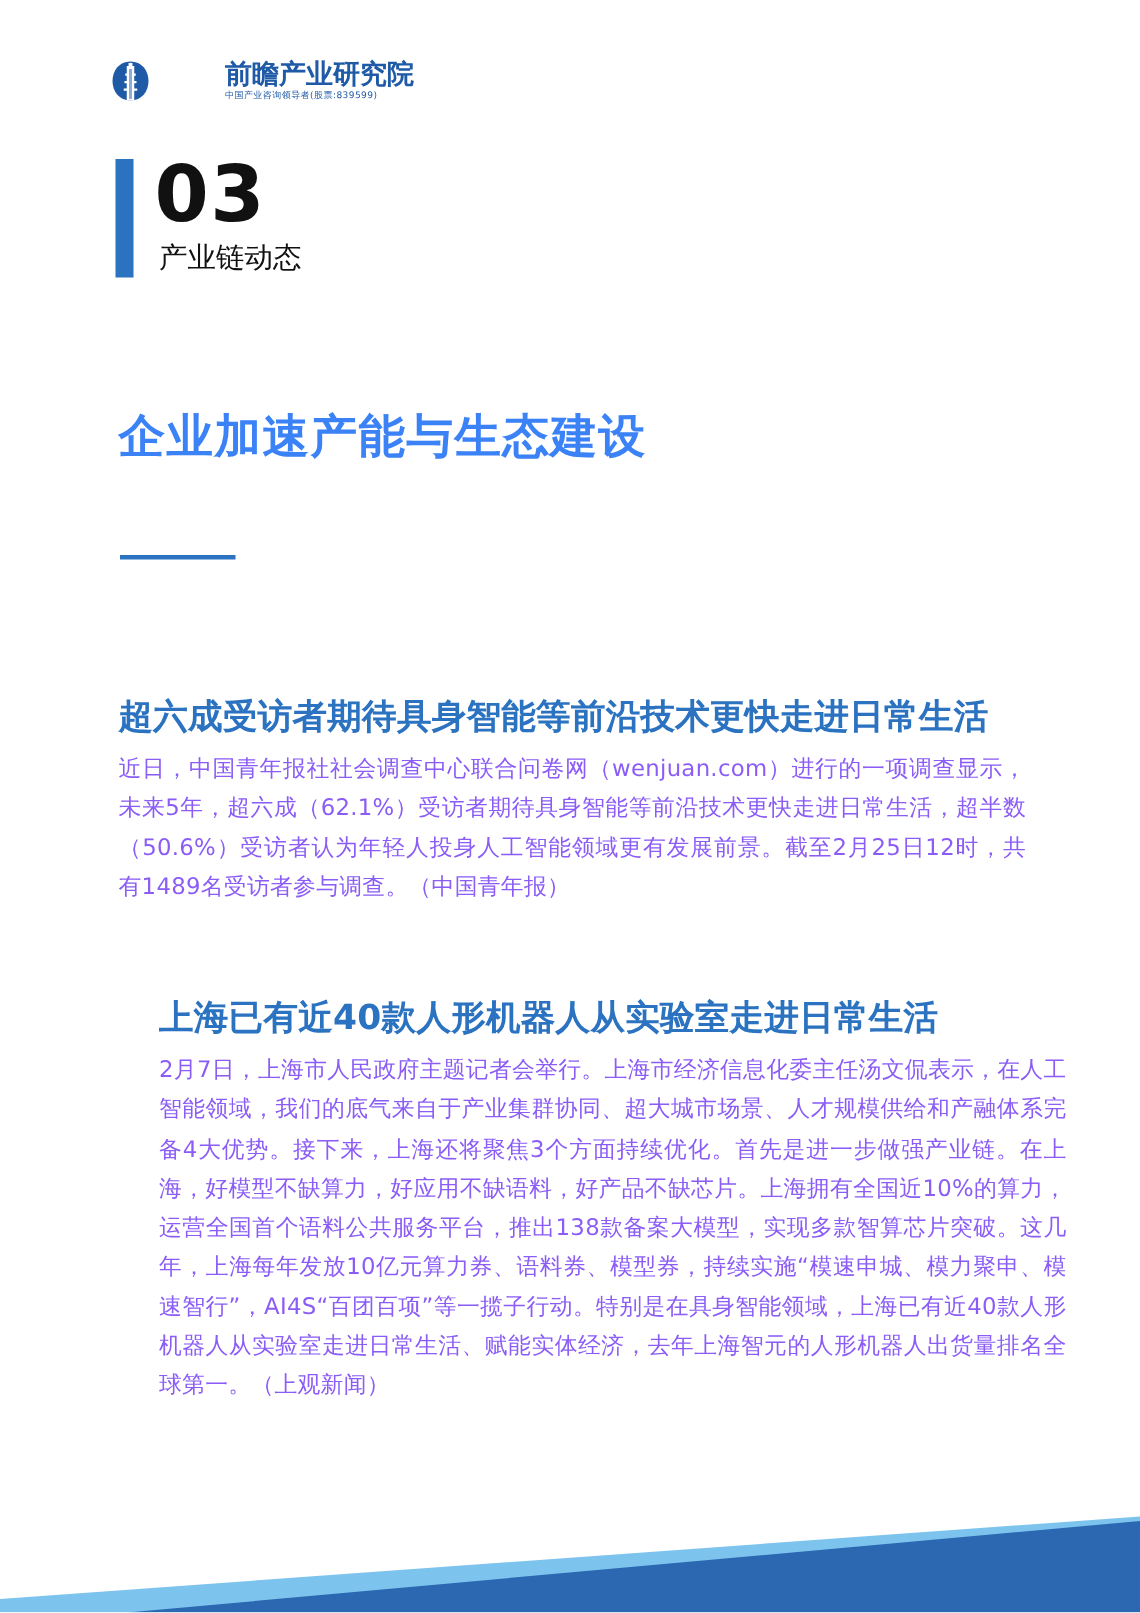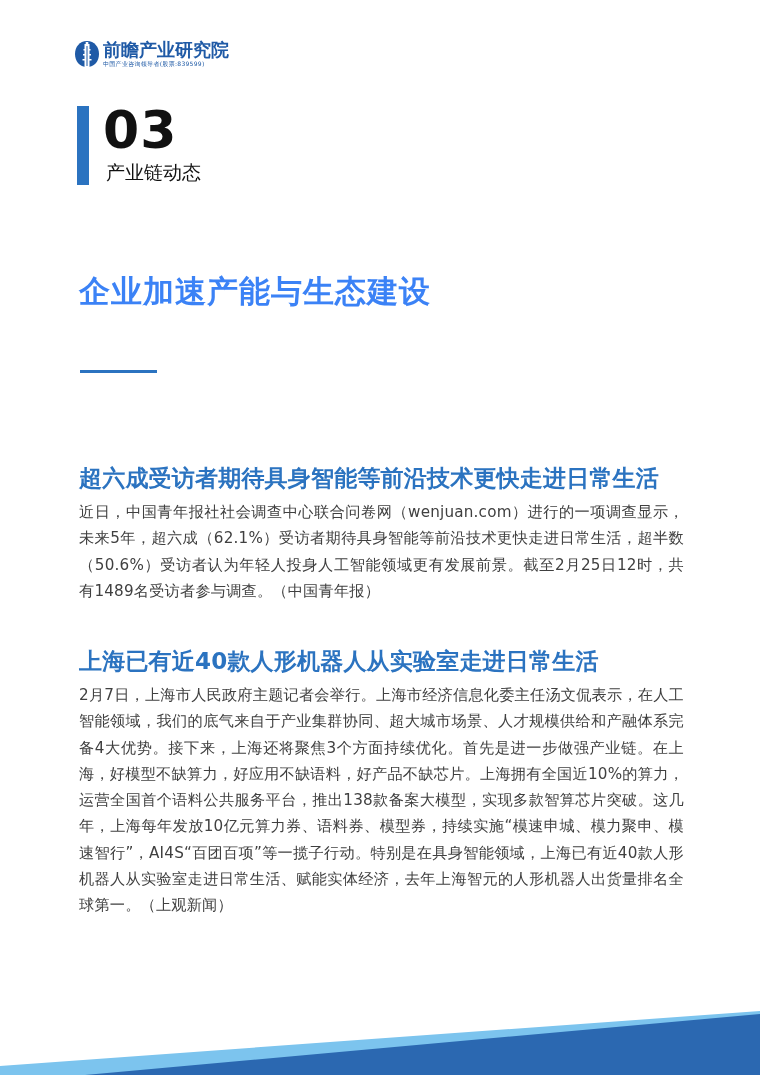--- a/index.html
+++ b/index.html
@@ -13,20 +13,21 @@
       position: relative;
       overflow: hidden;
       font-family: "DejaVu Sans", "Liberation Sans", sans-serif;
     }
     .logo {
       position: absolute;
       left: 74px;
       top: 40px;
       display: flex;
       align-items: center;
+      gap: 47px;
     }
     .logo-mark {
       width: 26px;
       height: 28px;
       position: relative;
     }
     .logo-text {
       margin-left: 3px;
       display: flex;
       flex-direction: column;
@@ -100,28 +101,28 @@
       margin: 0;
       font-size: 23px;
       font-weight: bold;
       color: #2b73c0;
       line-height: 30px;
       letter-spacing: 0.2px;
     }
     .article p {
       margin: 6px 0 0 0;
       font-size: 15.2px;
-      color: #404040;
+      color: #8b5cf6;
       line-height: 26.3px;
       text-align: justify;
       text-align-last: left;
       letter-spacing: 0.2px;
     }
     .article-1 { top: 463px; }
-    .article-2 { top: 646px; }
+    .article-2 { top: 664px; margin-left: 27px; }
     .footer-deco {
       position: absolute;
       left: 0;
       top: 1000px;
       width: 760px;
       height: 75px;
     }
   </style>
 </head>
 <body>

